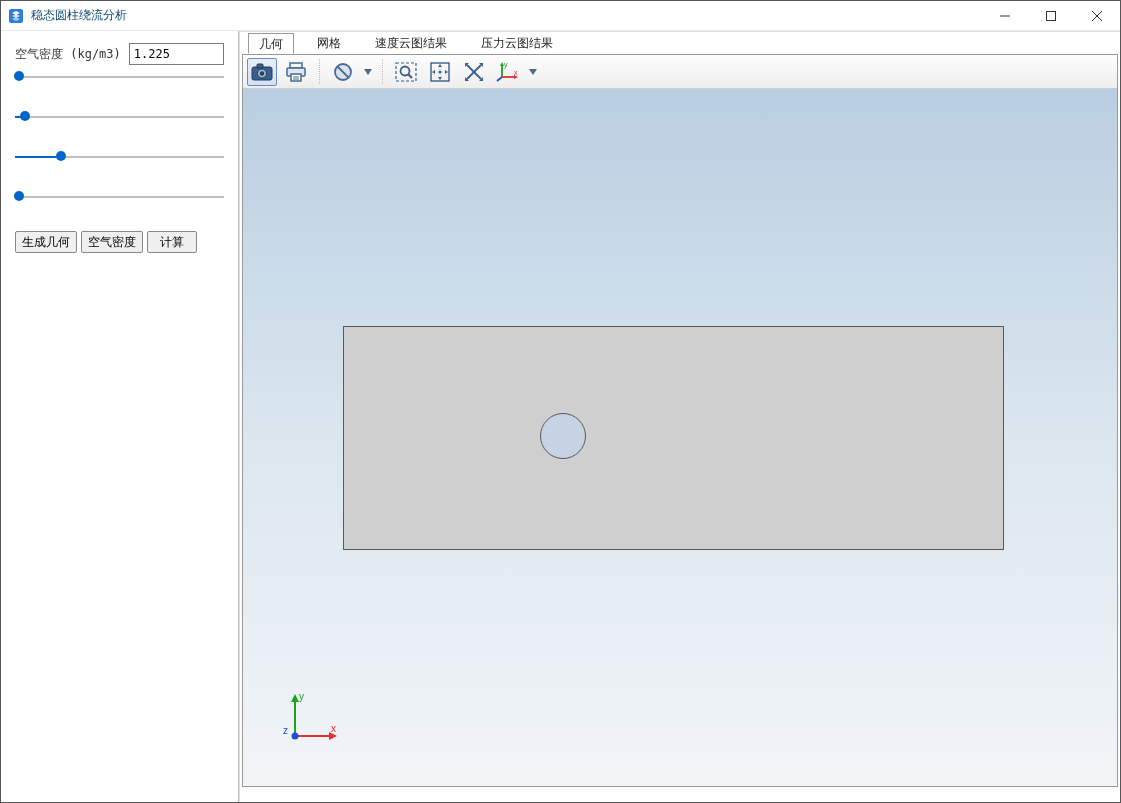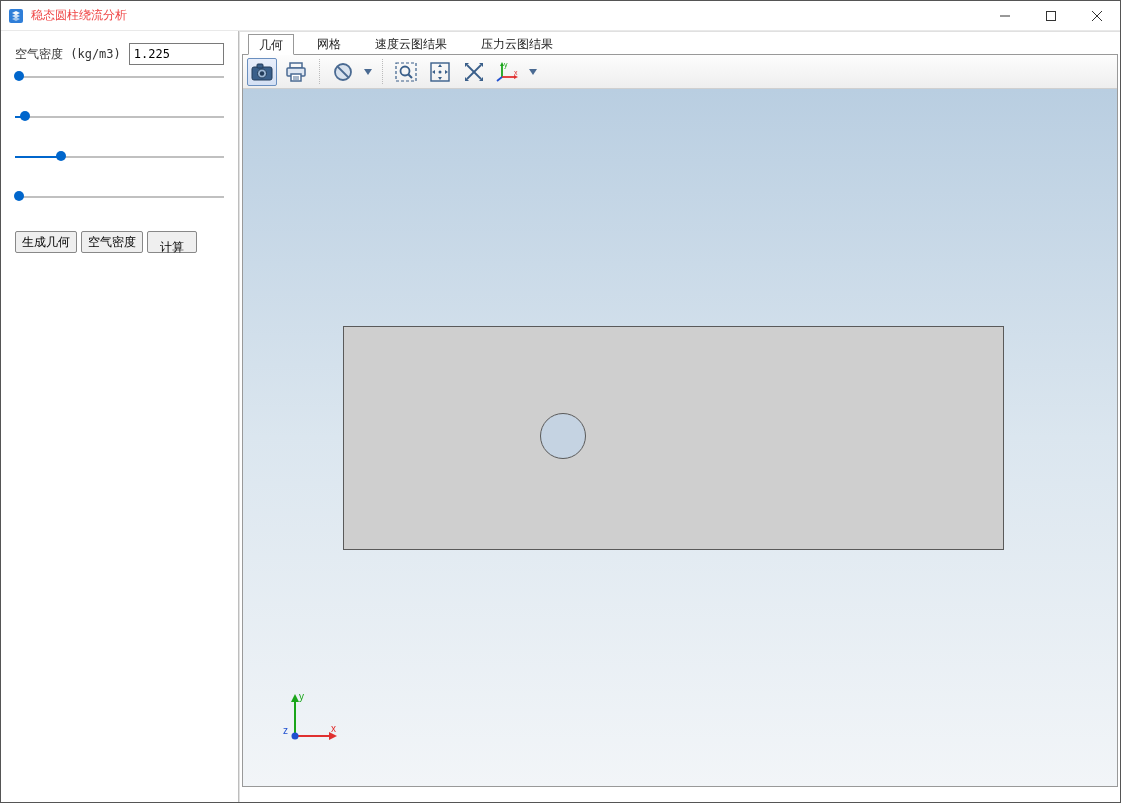--- a/index.html
+++ b/index.html
@@ -24,21 +24,21 @@
     border-bottom: 1px solid #e9e9e9;
     display: flex;
     align-items: center;
     padding-left: 6px;
   }
   .titlebar .app-icon {
     width: 18px; height: 18px;
     display: inline-flex; align-items:center; justify-content:center;
     margin-right: 6px;
   }
-  .titlebar .title { flex: 0 0 auto; color:#ef4444; font-size:12px; }
+  .titlebar .title { flex: 0 0 auto; color:#0c4a6e; font-size:12px; }
   .titlebar .spacer { flex: 1; }
   .winbtn {
     width: 46px; height: 30px;
     display: inline-flex; align-items:center; justify-content:center;
     color: #333;
   }
   .content {
     flex: 1;
     display: flex;
     min-height: 0;
@@ -96,33 +96,33 @@
   .btnrow button {
     font-size: 12px;
     padding: 1px 6px;
     height: 22px;
     background: #efefef;
     border: 1px solid #888;
     border-radius: 2px;
     cursor: pointer;
     font-family: inherit;
   }
-  .btnrow button.wide { padding: 7px 12px; }
+  .btnrow button.wide { padding: 1px 12px; }
   .main {
     flex:1;
     display:flex;
     flex-direction:column;
     min-width:0;
     border-left: 1px solid #e0e0e0;
     border-top: 1px solid #e0e0e0;
   }
   .tabs {
     height: 22px;
     display:flex;
-    align-items: center;
+    align-items: flex-start;
     background:#fff;
     padding-left: 8px;
     border-bottom: 0;
   }
   .tab {
     padding: 2px 10px 0 10px;
     font-size:12px;
     color:#222;
     border: 1px solid transparent;
     border-bottom: none;

